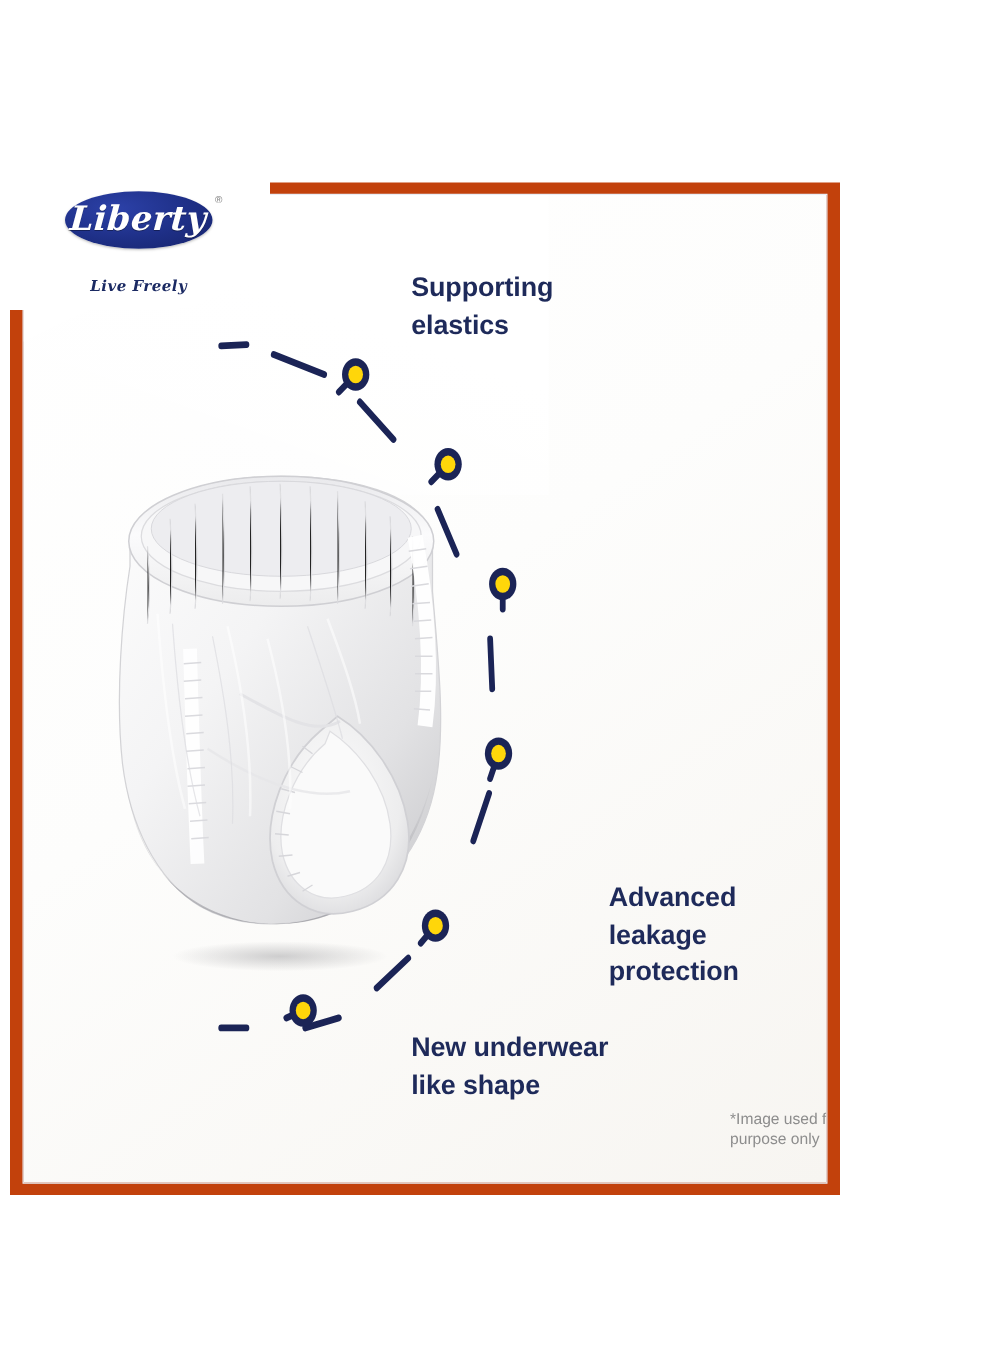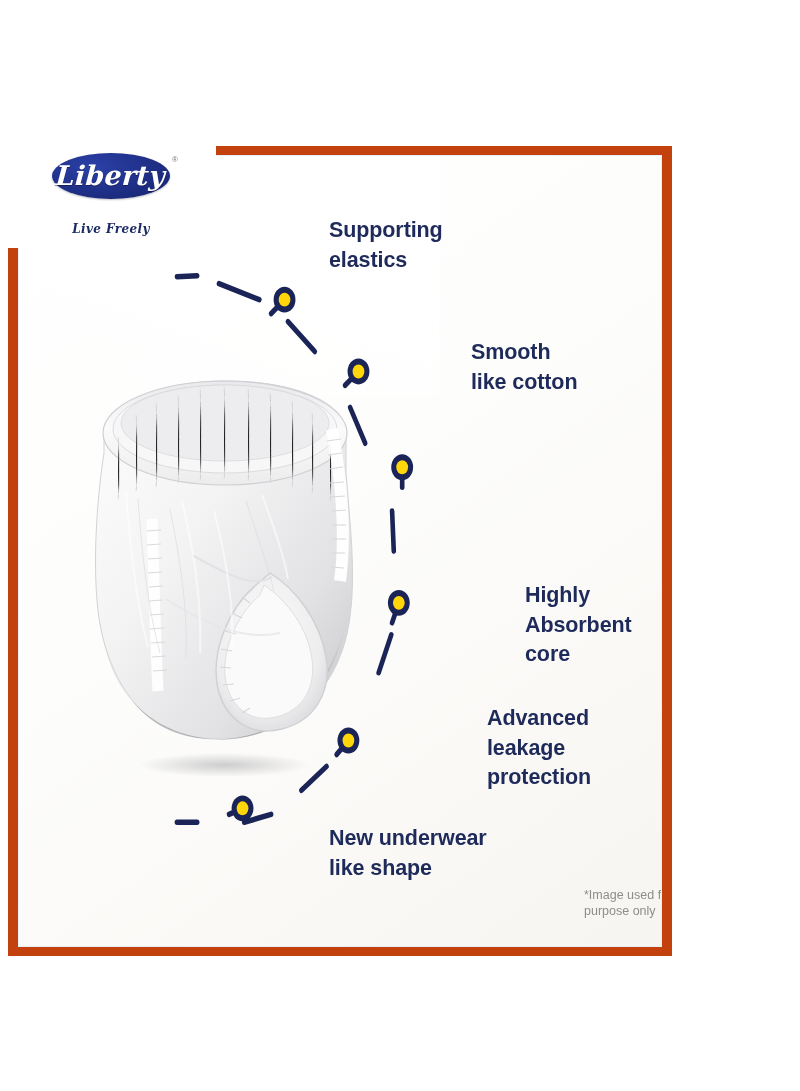--- a/index.html
+++ b/index.html
@@ -336,24 +336,20 @@
           </g>
           <g>
             <circle cx="266" cy="654" r="13" fill="#1b2456"></circle>
             <circle cx="266" cy="654" r="7" fill="#ffd60a"></circle>
           </g>
         </g>
       </svg>
 
       <div class="feat f0">Supporting
 elastics</div>
-      <div class="feat f1">Smooth
-like cotton</div>
-      <div class="feat f3">Highly
-Absorbent core</div>
       <div class="feat f5">New underwear
 like shape</div>
       <div class="feat f4">Advanced leakage
 protection</div>
 
       <div id="disclaimer">*Image used for illustration
 purpose only</div>
 
       <div id="corner-wedge"></div>
     </div>

